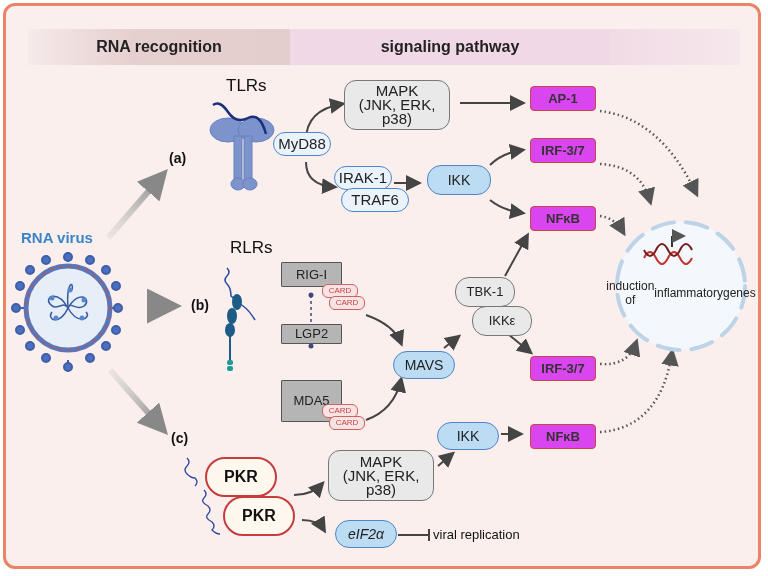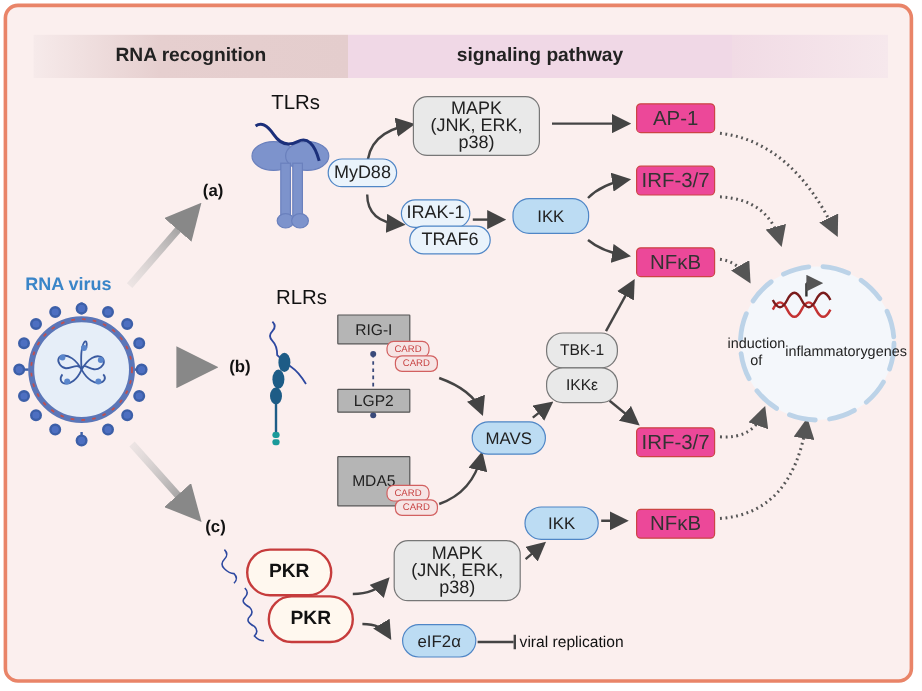--- a/index.html
+++ b/index.html
@@ -7,21 +7,21 @@
   #frame{position:absolute;left:3px;top:3px;width:758px;height:566px;border:3px solid #e98468;border-radius:12px;background:#fbefee;box-sizing:border-box;}
   .hdr{position:absolute;top:16px;height:36px;display:flex;align-items:center;justify-content:center;font-size:16px;font-weight:bold;color:#222;margin-top:13px;}
   #hdr-left{left:28px;width:262px;background:linear-gradient(90deg,#f6eaea 0%,#e6cfcf 40%,#e4cdcd 100%);}
   #hdr-right{left:290px;width:320px;background:#f0d8e6;}
   #hdr-fade{left:610px;width:130px;background:linear-gradient(90deg,#f1dbe5,#f6e8ec);}
   .lbl{position:absolute;font-size:13px;color:#111;white-space:nowrap;}
   .node{position:absolute;box-sizing:border-box;display:flex;align-items:center;justify-content:center;text-align:center;font-size:15px;color:#222;line-height:14px;}
   .gray{background:#e9e9e9;border:1.5px solid #777;border-radius:12px;}
   .blue{background:#bcdcf3;border:1.5px solid #4f86c6;border-radius:14px;}
   .bluelight{background:#eaf3fb;border:1.5px solid #4f86c6;border-radius:14px;}
-  .red{background:#ec4899;border:1.5px solid #c44;border-radius:4px;color:#333;font-size:17px;}
+  .red{background:#d946ef;border:1.5px solid #c44;border-radius:4px;color:#333;font-size:13px;font-weight:bold;}
   .rlr{background:#b5b5b5;border:1.5px solid #555;border-radius:1px;font-size:13px;}
   .card{background:#f6e4e4;border:1.2px solid #d26060;border-radius:6px;color:#c84444;font-size:8px;}
   .pkr{background:#fff8ef;border:2.5px solid #c63c3c;border-radius:22px;font-size:16px;color:#111;font-weight:bold;}
   svg{position:absolute;left:0;top:0;}
 </style>
 </head>
 <body>
 
 <div id="frame"></div>
 
@@ -197,31 +197,31 @@
 
 <div class="node rlr" style="left:281px;top:262px;width:61px;height:25px;">RIG-I</div>
 <div class="node card" style="left:322px;top:284px;width:36px;height:14px;">CARD</div>
 <div class="node card" style="left:329px;top:296px;width:36px;height:14px;">CARD</div>
 <div class="node rlr" style="left:281px;top:324px;width:61px;height:20px;">LGP2</div>
 <div class="node rlr" style="left:281px;top:380px;width:61px;height:42px;">MDA5</div>
 <div class="node card" style="left:322px;top:404px;width:36px;height:14px;">CARD</div>
 <div class="node card" style="left:329px;top:416px;width:36px;height:14px;">CARD</div>
 <div class="node blue" style="left:393px;top:351px;width:62px;height:28px;font-size:14px;">MAVS</div>
 <div class="node gray" style="left:455px;top:277px;width:60px;height:30px;border-radius:14px;font-size:13px;">TBK-1</div>
-<div class="node gray" style="left:455px;top:306px;width:60px;height:30px;border-radius:14px;font-size:13px;">IKKε</div>
+<div class="node gray" style="left:472px;top:306px;width:60px;height:30px;border-radius:14px;font-size:13px;">IKKε</div>
 <div class="node red" style="left:530px;top:356px;width:66px;height:25px;">IRF-3/7</div>
 
 <div class="node pkr" style="left:205px;top:457px;width:72px;height:40px;">PKR</div>
 <div class="node pkr" style="left:223px;top:496px;width:72px;height:40px;">PKR</div>
 <div class="node gray" style="left:328px;top:450px;width:106px;height:51px;flex-direction:column;">
   <span>MAPK</span>
   <span>(JNK, ERK, p38)</span>
 </div>
 <div class="node blue" style="left:437px;top:422px;width:62px;height:28px;font-size:14px;">IKK</div>
 <div class="node red" style="left:530px;top:424px;width:66px;height:25px;">NFκB</div>
-<div class="node blue" style="left:335px;top:520px;width:62px;height:28px;font-size:14px;">eIF2α</div>
+<div class="node blue" style="left:335px;top:520px;width:62px;height:28px;font-size:14px;font-style:italic;">eIF2α</div>
 <div class="lbl" style="left:433px;top:527px;font-size:13px;">viral replication</div>
 
 <div class="node" style="left:631px;top:268px;width:100px;height:50px;flex-direction:row;font-size:12px;color:#222;">
   <span>induction of</span>
   <span>inflammatory</span>
   <span>genes</span>
 </div>
 
 </body></html>

